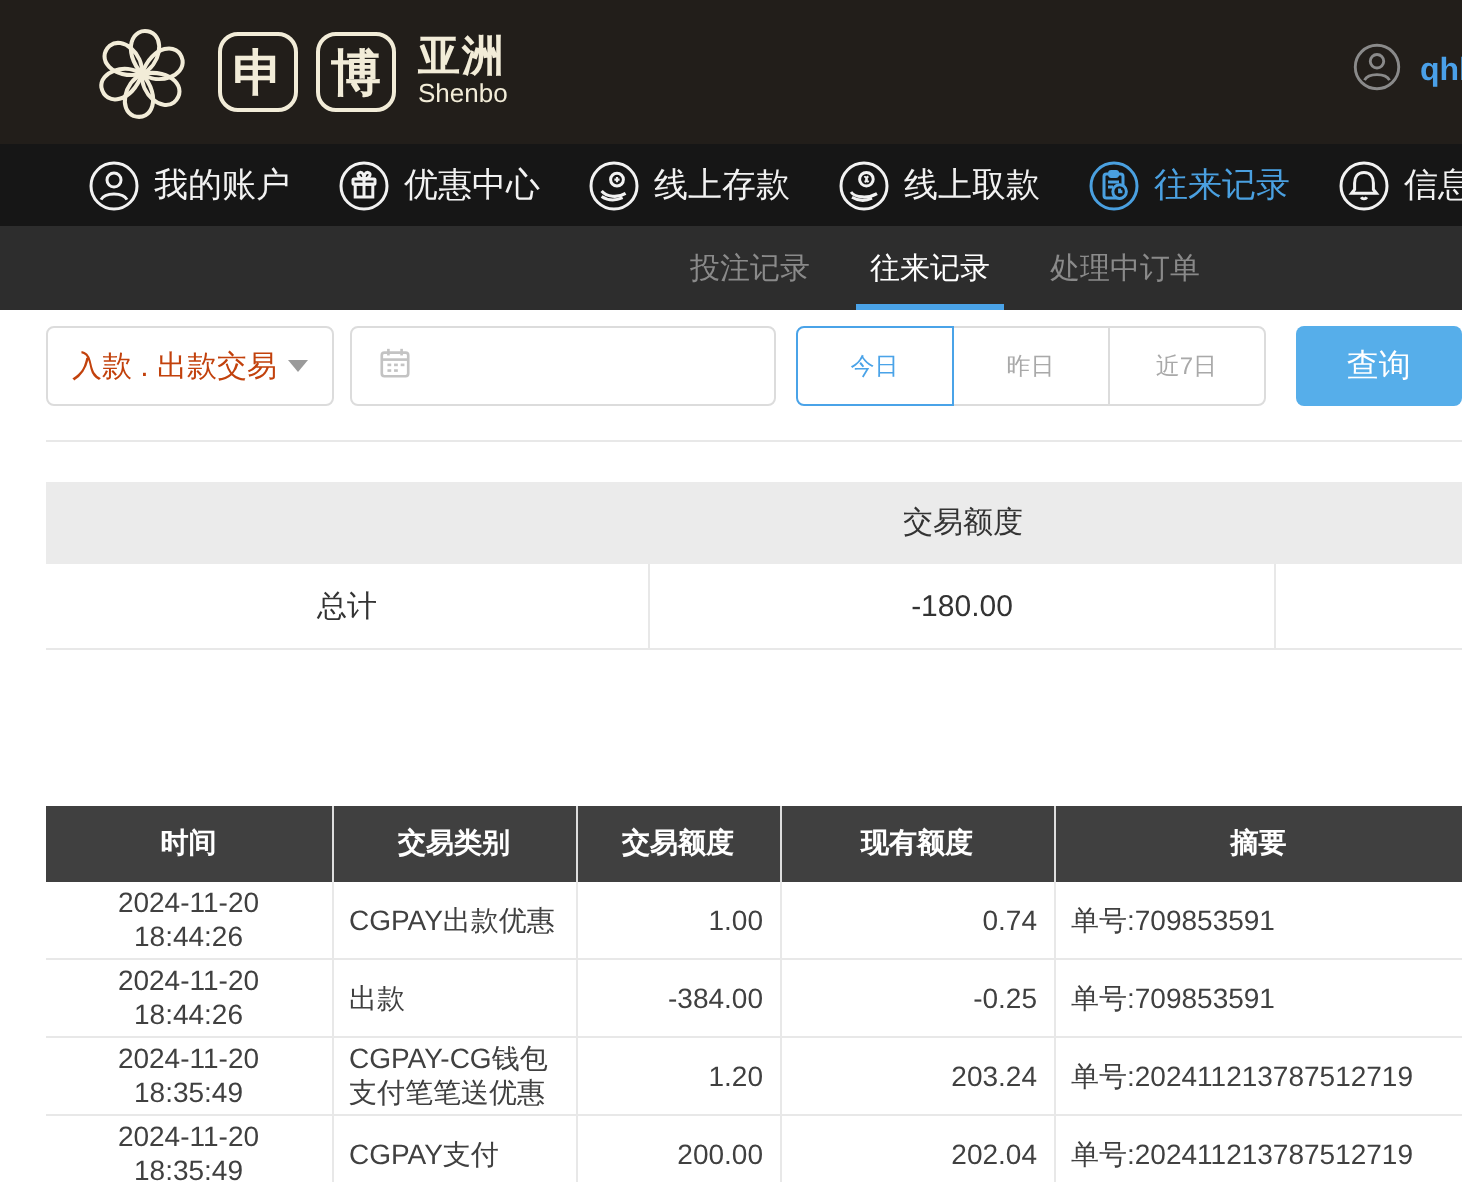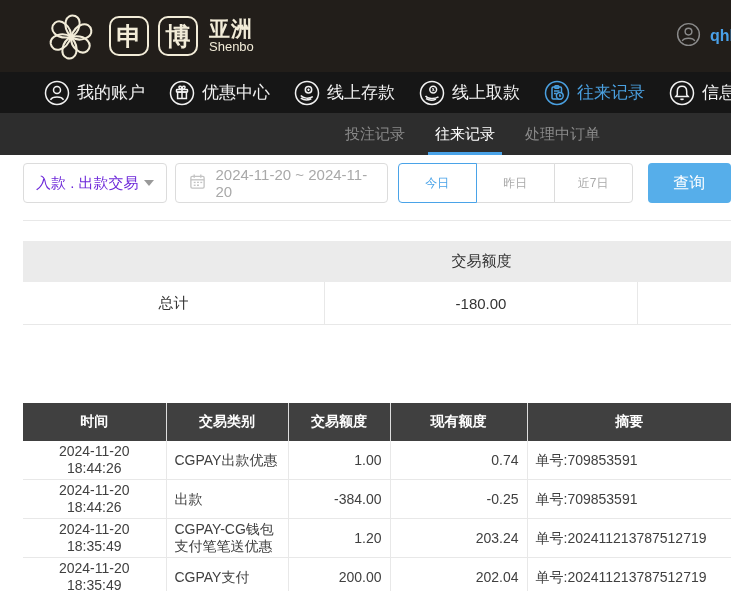--- a/index.html
+++ b/index.html
@@ -26,21 +26,21 @@
 
   
   .subtabs { height:42px; background:#2d2d2d; display:flex; align-items:stretch; padding-left:345px; gap:30px; }
   .subtab { display:flex; align-items:center; color:#8a8a8a; font-size:15px; position:relative; white-space:nowrap; cursor:pointer; }
   .subtab.active { color:#ffffff; }
   .subtab.active::after { content:""; position:absolute; left:-7px; right:-7px; bottom:0; height:3px; background:#4aa3e8; }
 
   
   .filter-row { display:flex; align-items:center; margin:8px 0 0 23px; gap:8px; }
   .ctrl { height:40px; border:1px solid #dcdcdc; border-radius:4px; background:#fff; display:flex; align-items:center; font-size:15px; }
-  .select-box { width:154px; padding:0 12px; color:#6d28d9; justify-content:space-between; cursor:pointer; }
+  .select-box { width:154px; padding:0 12px; color:#c2410c; justify-content:space-between; cursor:pointer; }
   .caret { width:0; height:0; border-left:5px solid transparent; border-right:5px solid transparent; border-top:6px solid #9a9a9a; }
   .date-box { width:227px; padding:0 13px; color:#a9a9a9; gap:9px; cursor:pointer; }
   .btn-group { display:flex; margin-left:2px; }
   .range-btn { width:79px; height:40px; background:#fff; border:1px solid #dcdcdc; color:#a9a9a9; font-size:12px; cursor:pointer; font-family:inherit; position:relative; }
   .range-btn + .range-btn { margin-left:-1px; }
   .range-btn:first-child { border-radius:4px 0 0 4px; }
   .range-btn:last-child { border-radius:0 4px 4px 0; }
   .range-btn.active { border:1px solid #4aa3e8; color:#4aa3e8; z-index:2; border-radius:4px 0 0 4px; }
   .search-btn { margin-left:7px; width:90px; height:40px; background:#56aeea; border:none; border-radius:4px; color:#fff; font-size:16px; cursor:pointer; font-family:inherit; }
 
@@ -207,21 +207,20 @@
           <line x1="5.5" y1="1.5" x2="5.5" y2="5"></line>
           <line x1="12.5" y1="1.5" x2="12.5" y2="5"></line>
           <line x1="2" y1="7.2" x2="16" y2="7.2"></line>
           <line x1="5" y1="10" x2="7" y2="10"></line>
             <line x1="8.5" y1="10" x2="10.5" y2="10"></line>
             <line x1="12" y1="10" x2="14" y2="10"></line>
           <line x1="5" y1="13" x2="7" y2="13"></line>
             <line x1="8.5" y1="13" x2="10.5" y2="13"></line>
         </svg>
       </span>
-      <span>2024-11-20 ~ 2024-11-20</span>
     </div>
     <div class="btn-group">
       <button class="range-btn active">今日</button>
       <button class="range-btn">昨日</button>
       <button class="range-btn">近7日</button>
     </div>
     <button class="search-btn">查询</button>
   </div>
 
   <hr class="divider">

